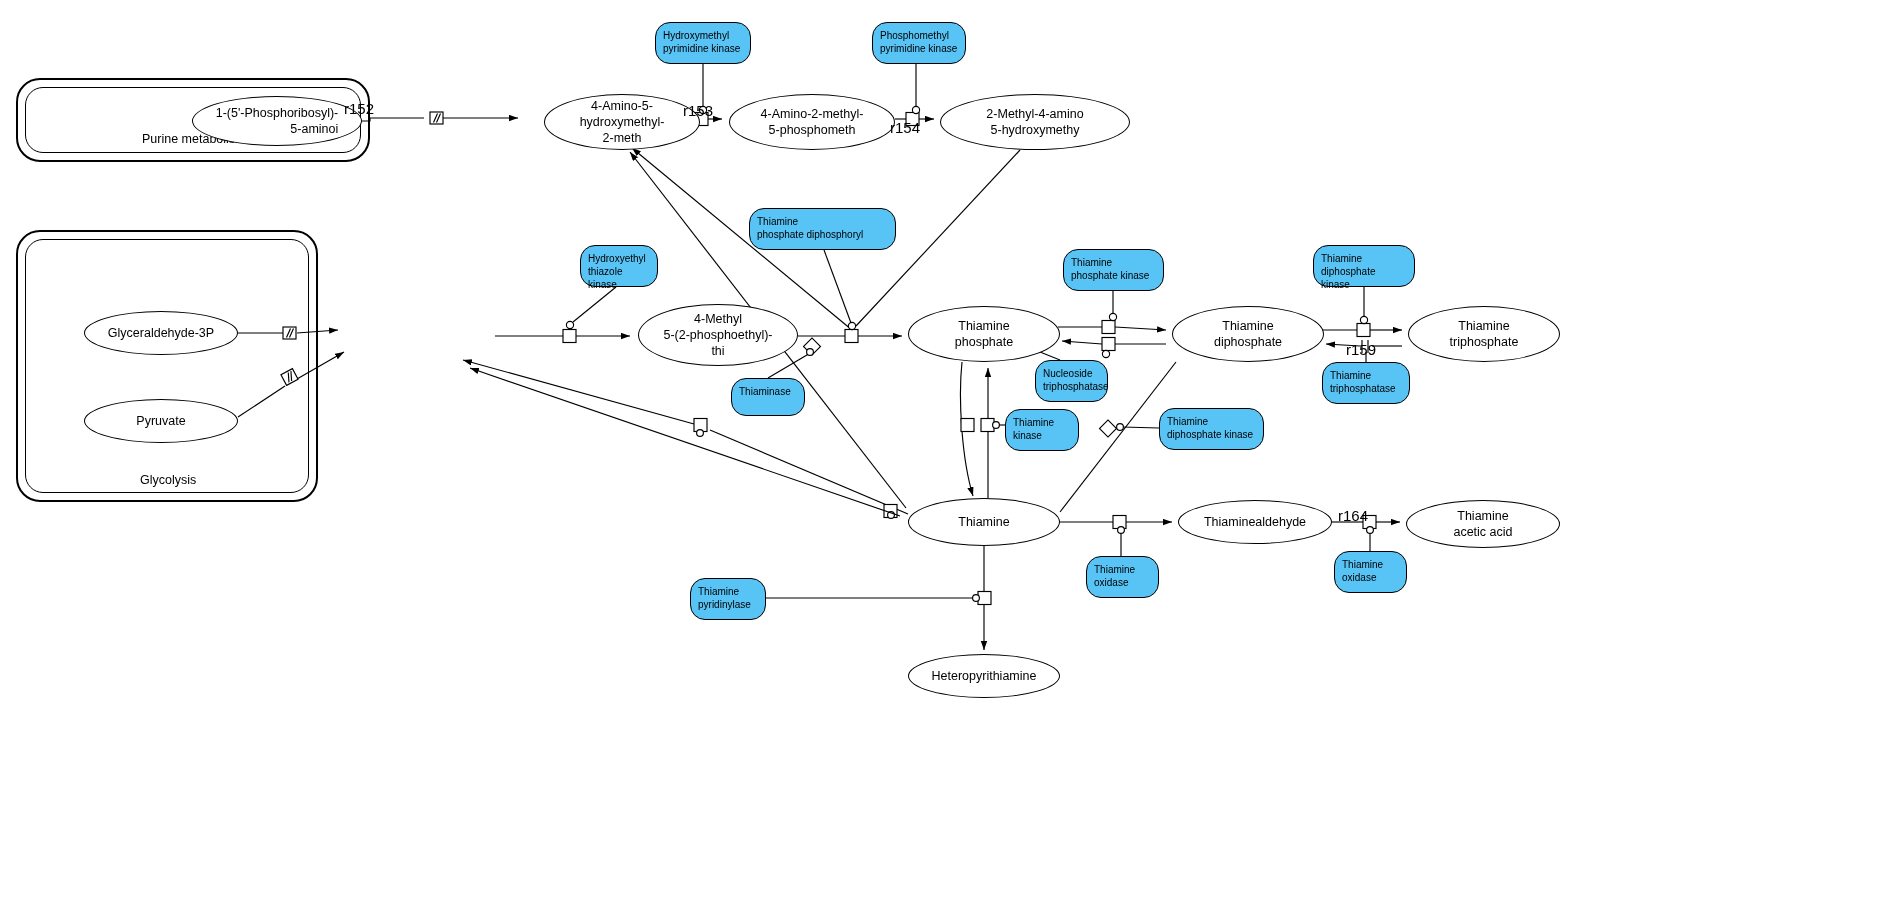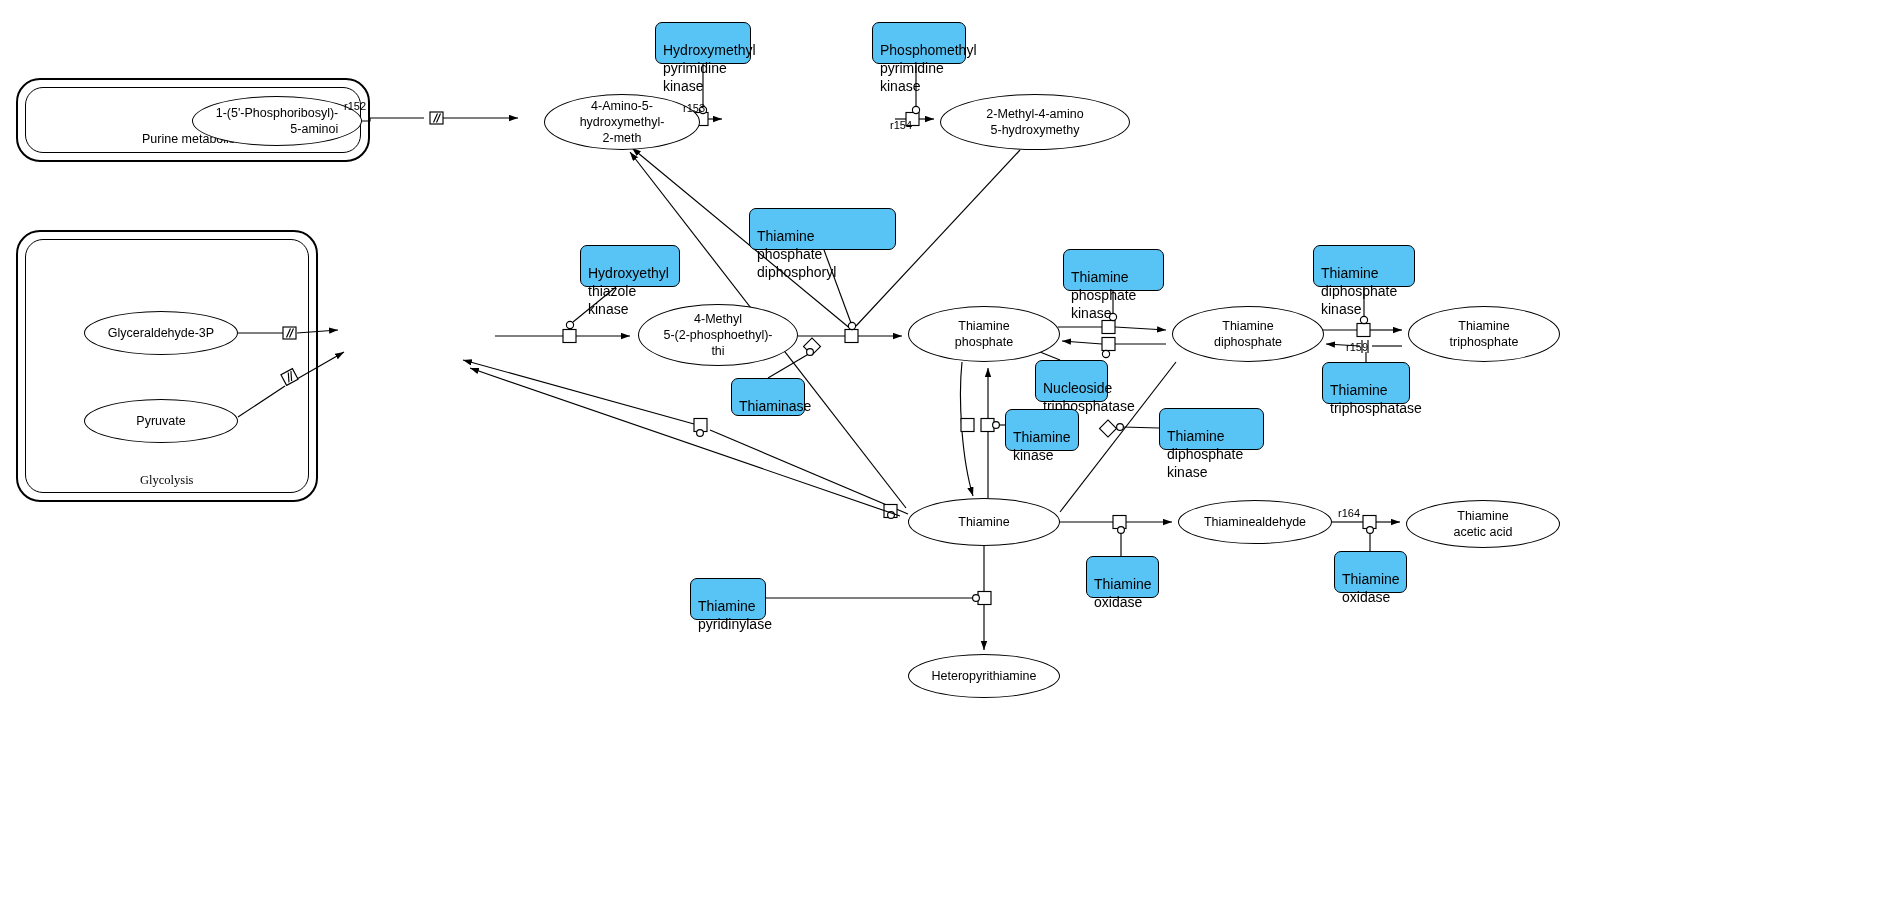--- a/index.html
+++ b/index.html
@@ -18,25 +18,25 @@
     font-size:12.5px;color:#000;
     line-height:1.28;
     box-sizing:border-box;
     padding:2px 6px;
     white-space:pre-line;
   }
   .enzyme{
     position:absolute;
     background:#58c3f5;
     border:1.1px solid #000;
-    border-radius:7px;
-    font-size:14px;
+    border-radius:15px;
+    font-size:10px;
     color:#000;
     line-height:1.3;
-    padding:18px 7px;
+    padding:6px 7px;
     box-sizing:border-box;
     white-space:pre-line;
   }
   .compartment{
     position:absolute;
     border:2.6px solid #000;
     border-radius:24px;
     background:transparent;
     box-sizing:border-box;
   }
@@ -47,21 +47,21 @@
     box-sizing:border-box;
   }
   .compartment-label{
     position:absolute;
     font-size:12.5px;
     color:#000;
     white-space:nowrap;
   }
   .rlabel{
     position:absolute;
-    font-size:11px;
+    font-size:15px;
     color:#000;
     white-space:nowrap;
   }
 </style>
 </head>
 <body>
 
 <div id="canvas">
 
   <svg id="wires" viewBox="0 0 1900 900" xmlns="http://www.w3.org/2000/svg">
@@ -208,26 +208,28 @@
   </svg>
 
   <div class="compartment" style="left:16px;top:78px;width:354px;height:84px;">
     <div class="compartment-inner" style="left:7px;top:7px;right:7px;bottom:7px;"></div>
   </div>
   <div class="compartment-label" style="left:142px;top:132px;">Purine metabolism</div>
 
   <div class="compartment" style="left:16px;top:230px;width:302px;height:272px;">
     <div class="compartment-inner" style="left:7px;top:7px;right:7px;bottom:7px;"></div>
   </div>
-  <div class="compartment-label" style="left:140px;top:473px;font-family:Liberation Serif, serif;">Glycolysis</div>
+  <div class="compartment-label" style="left:140px;top:473px;">Glycolysis</div>
 
   <div class="species" style="left:192px;top:96px;width:170px;height:50px;text-align:right;">1-(5'-Phosphoribosyl)-
 5-aminoi</div>
   <div class="species" style="left:544px;top:94px;width:156px;height:56px;">4-Amino-5-hydroxymethyl-
 2-meth</div>
+  <div class="species" style="left:729px;top:94px;width:166px;height:56px;">4-Amino-2-methyl-
+5-phosphometh</div>
   <div class="species" style="left:940px;top:94px;width:190px;height:56px;">2-Methyl-4-amino
 5-hydroxymethy</div>
   <div class="species" style="left:84px;top:311px;width:154px;height:44px;">Glyceraldehyde-3P</div>
   <div class="species" style="left:84px;top:399px;width:154px;height:44px;">Pyruvate</div>
   <div class="species" style="left:638px;top:304px;width:160px;height:62px;">4-Methyl
 5-(2-phosphoethyl)-
 thi</div>
   <div class="species" style="left:908px;top:306px;width:152px;height:56px;">Thiamine
 phosphate</div>
   <div class="species" style="left:1172px;top:306px;width:152px;height:56px;">Thiamine
@@ -239,21 +241,21 @@
   <div class="species" style="left:1406px;top:500px;width:154px;height:48px;">Thiamine
 acetic acid</div>
   <div class="species" style="left:908px;top:654px;width:152px;height:44px;">Heteropyrithiamine</div>
 
   <div class="enzyme" style="left:655px;top:22px;width:96px;height:42px;">Hydroxymethyl
 pyrimidine kinase</div>
   <div class="enzyme" style="left:872px;top:22px;width:94px;height:42px;">Phosphomethyl
 pyrimidine kinase</div>
   <div class="enzyme" style="left:749px;top:208px;width:147px;height:42px;">Thiamine
 phosphate diphosphoryl</div>
-  <div class="enzyme" style="left:580px;top:245px;width:100px;height:42px;">Hydroxyethyl
+  <div class="enzyme" style="left:580px;top:245px;width:78px;height:42px;">Hydroxyethyl
 thiazole kinase</div>
   <div class="enzyme" style="left:1063px;top:249px;width:101px;height:42px;">Thiamine
 phosphate kinase</div>
   <div class="enzyme" style="left:1313px;top:245px;width:102px;height:42px;">Thiamine
 diphosphate kinase</div>
   <div class="enzyme" style="left:731px;top:378px;width:74px;height:38px;">Thiaminase</div>
   <div class="enzyme" style="left:1035px;top:360px;width:73px;height:42px;">Nucleoside
 triphosphatase</div>
   <div class="enzyme" style="left:1322px;top:362px;width:88px;height:42px;">Thiamine
 triphosphatase</div>

